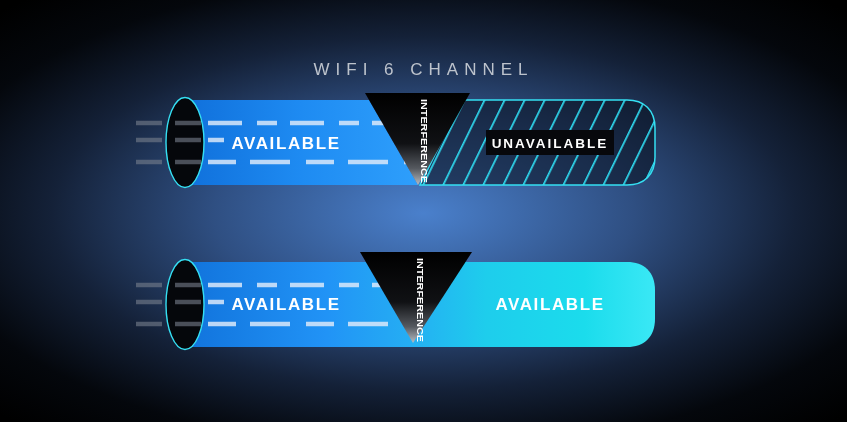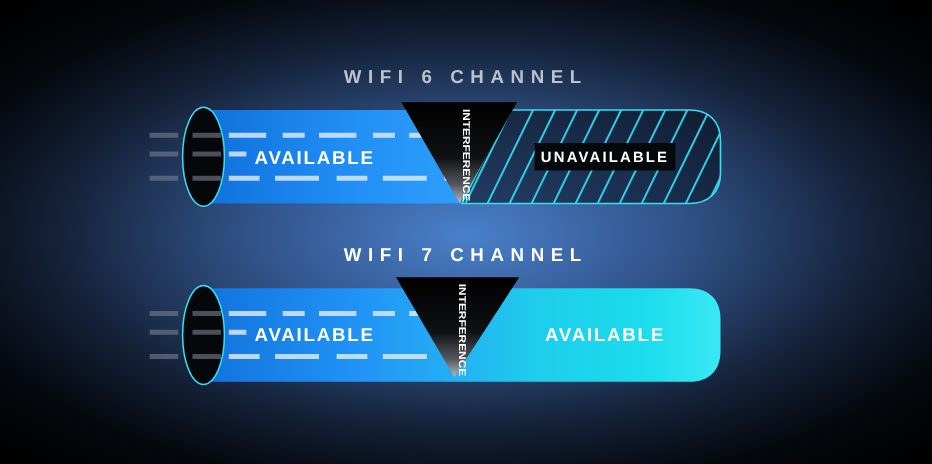--- a/index.html
+++ b/index.html
@@ -13,21 +13,21 @@
       radial-gradient(ellipse 600px 285px at 50% 50.5%,
         #4a80cc 0%, #2f4f82 35%, #142138 62%, #04070c 83%, #000 100%),
       #000;
   }
   .section-title{
     position:absolute;left:0;right:0;
     margin:0;text-align:center;
     font-size:17px;letter-spacing:6px;
     font-weight:600;
   }
-  .title-wifi6{top:60px;color:#bdc3cc;font-weight:700;}
+  .title-wifi6{top:60px;color:#bdc3cc;font-weight:400;}
   .title-wifi7{top:222px;color:#ffffff;font-weight:700;}
   .bar-svg{position:absolute;left:130px;overflow:visible;}
   .svg-wifi6{top:86px;}
   .svg-wifi7{top:246px;}
   text{font-family:"Liberation Sans",sans-serif;}
   .avail-label{
     font-size:17px;font-weight:700;fill:#ffffff;letter-spacing:1.6px;
   }
   .unavail-label{
     font-size:13.5px;font-weight:700;fill:#ffffff;letter-spacing:2px;
@@ -79,21 +79,20 @@
 
     <path d="M235,7 L340,7 L288,99 Z" fill="url(#grad-tri1)"></path>
     <text class="interf-label" transform="translate(291,13) rotate(90)" textLength="84" lengthAdjust="spacingAndGlyphs">INTERFERENCE</text>
 
     <text class="avail-label" x="156" y="63" text-anchor="middle">AVAILABLE</text>
 
     <rect x="356" y="44" width="128" height="25" fill="#07080c"></rect>
     <text class="unavail-label" x="420" y="61.5" text-anchor="middle">UNAVAILABLE</text>
   </svg>
 
-  <h2 class="section-title title-wifi7">WIFI 7 CHANNEL</h2>
 
   <svg class="bar-svg svg-wifi7" width="550" height="112" viewBox="0 0 550 112">
     <defs>
       <linearGradient id="grad-bar2" x1="0" y1="0" x2="1" y2="0">
         <stop offset="0%" stop-color="#1173dc"></stop>
         <stop offset="30%" stop-color="#2193f6"></stop>
         <stop offset="48%" stop-color="#25aef3"></stop>
         <stop offset="64%" stop-color="#1ecdec"></stop>
         <stop offset="85%" stop-color="#1bdcec"></stop>
         <stop offset="100%" stop-color="#3ae8f5"></stop>

